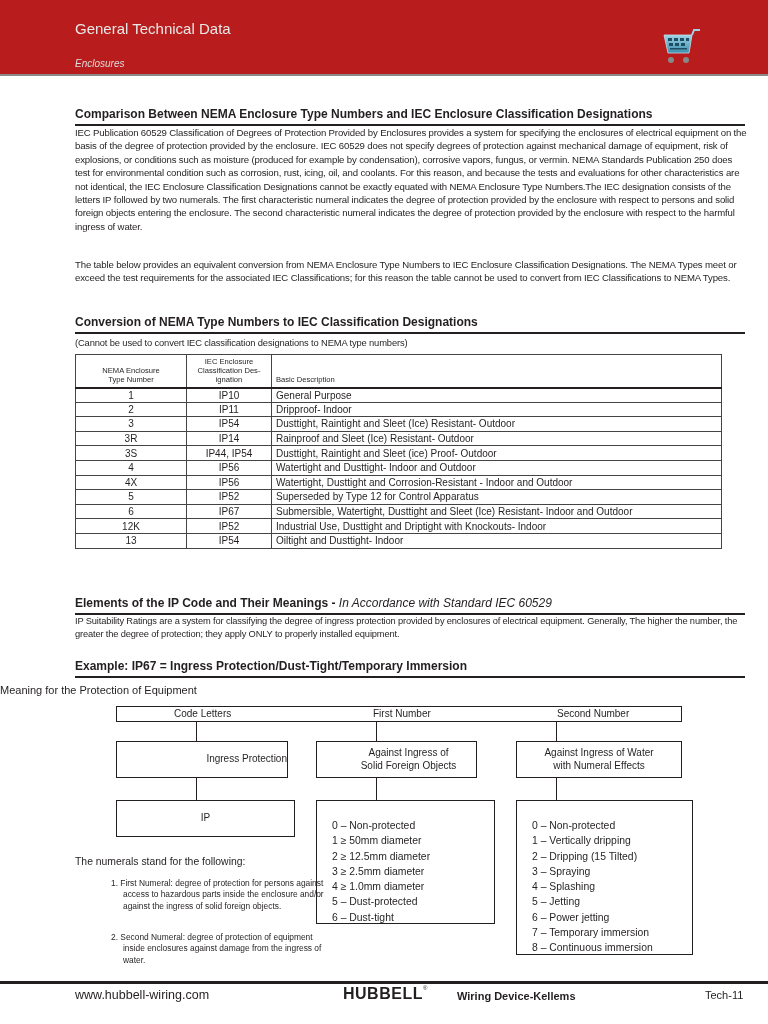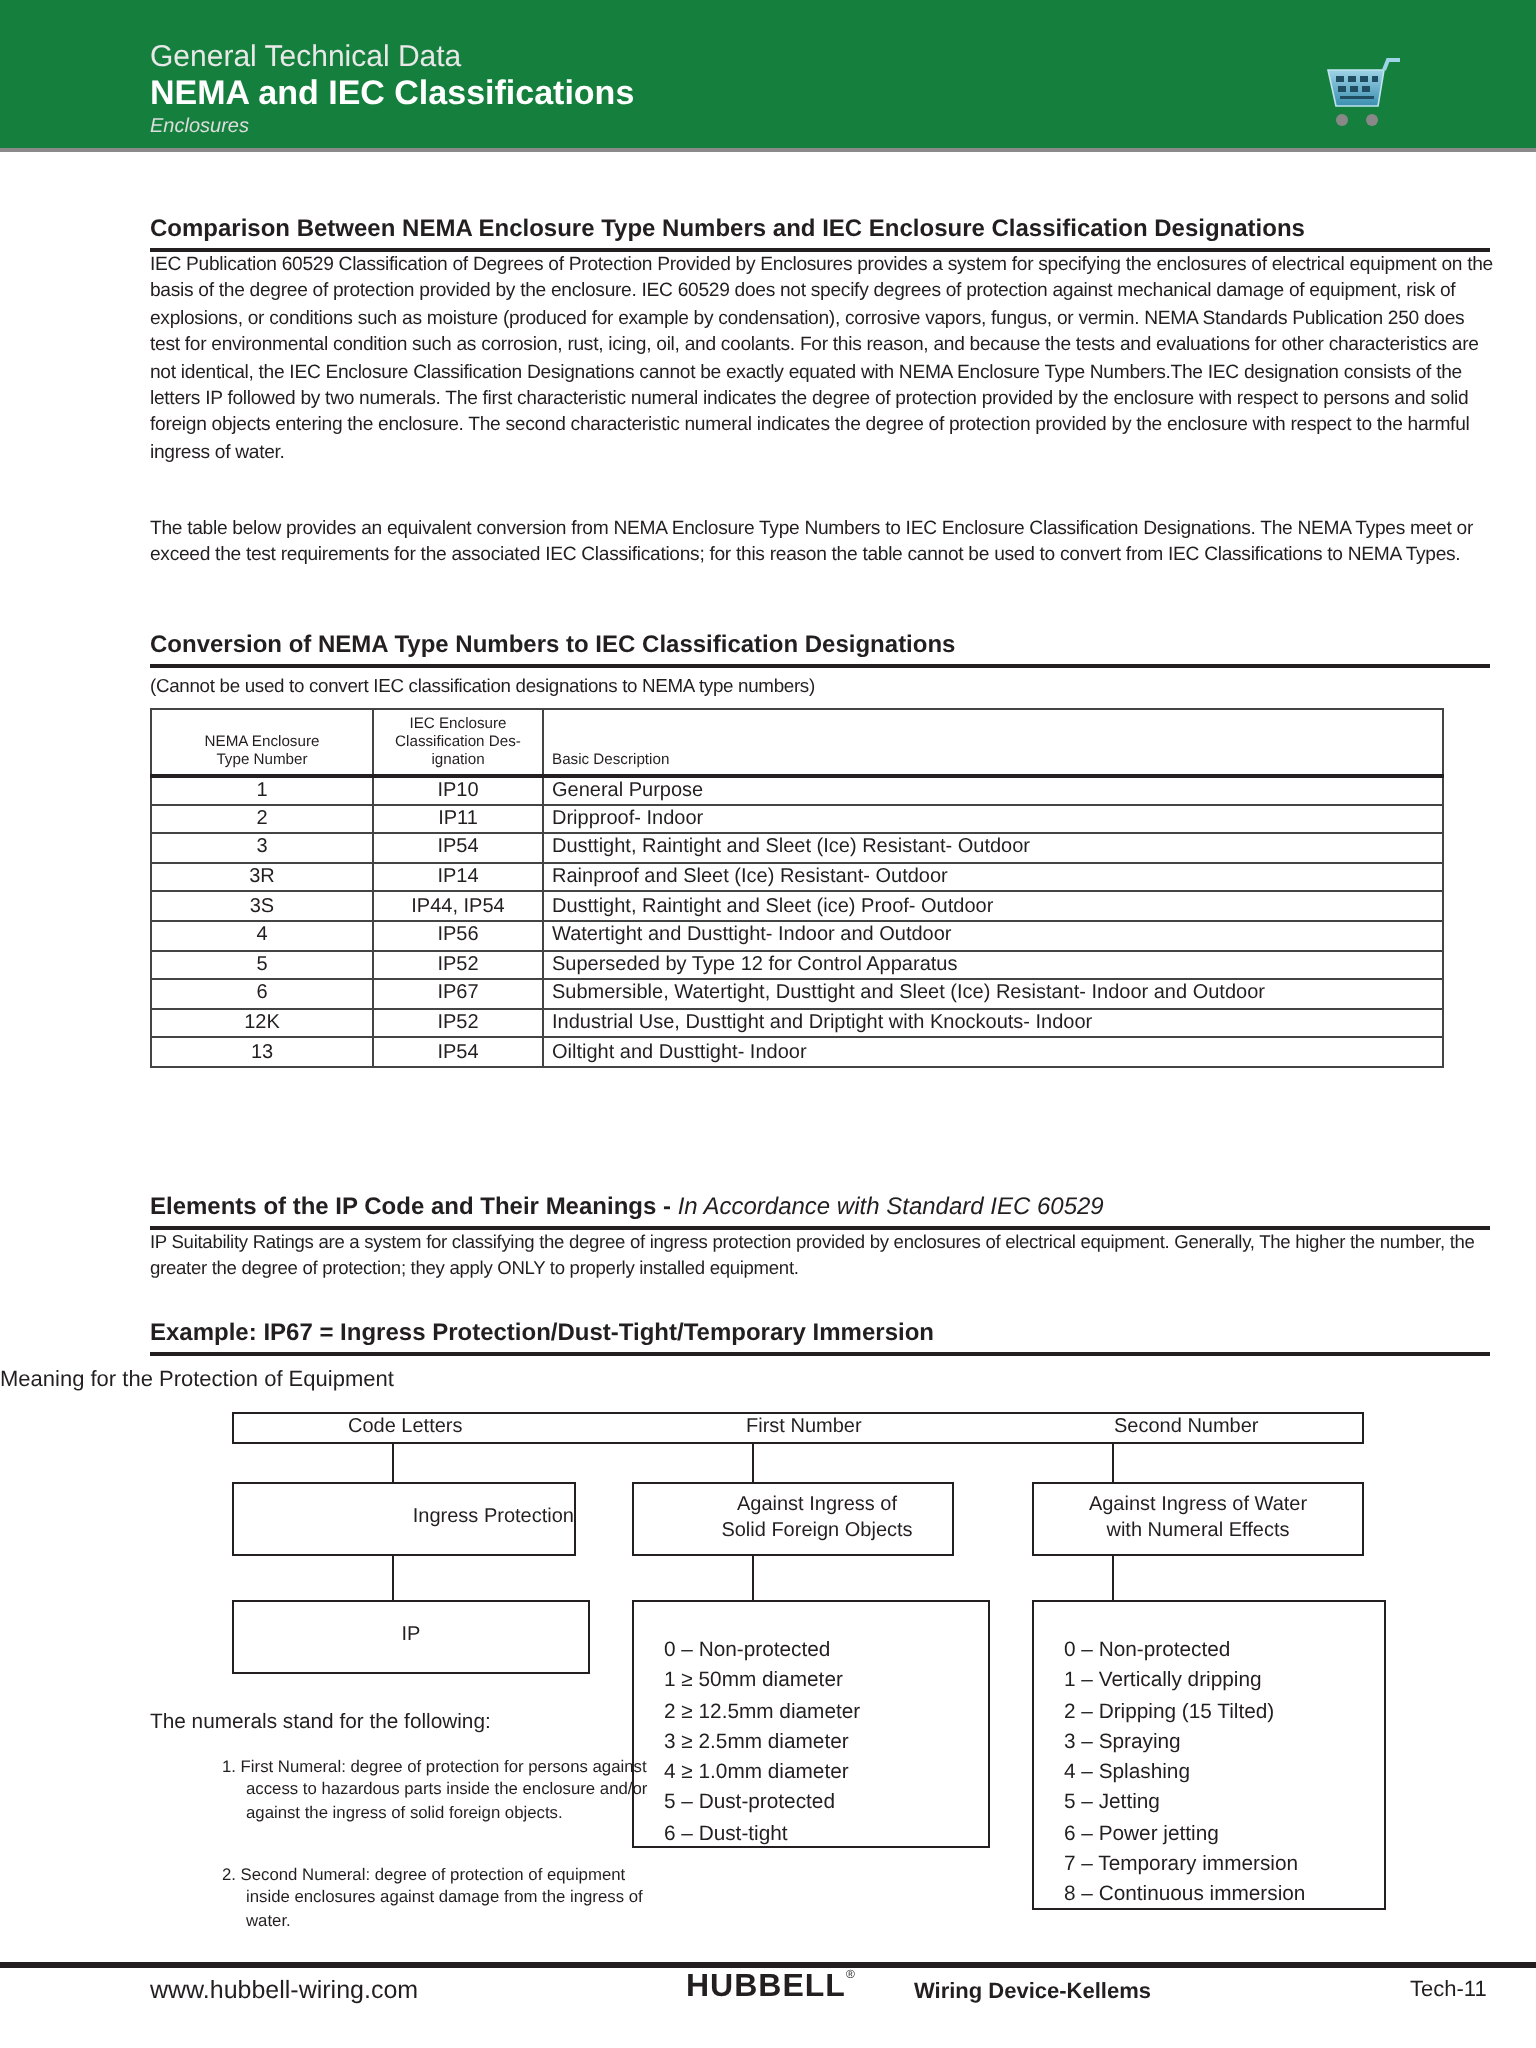--- a/index.html
+++ b/index.html
@@ -1,20 +1,20 @@
 <!DOCTYPE html>
 <html><head>
 <meta charset="utf-8">
 <style>
   * { box-sizing: border-box; margin: 0; padding: 0; }
   html, body { width: 768px; height: 1024px; background: #ffffff; overflow: hidden; }
   body { position: relative; font-family: "Liberation Sans", sans-serif; color: #231f20; }
 
   
-  .header { position: absolute; left: 0; top: 0; width: 768px; height: 76px; background: #15803d; border-bottom: 2px solid #8a8a8a; }
+  .header { position: absolute; left: 0; top: 0; width: 768px; height: 76px; background: #b91c1c; border-bottom: 2px solid #8a8a8a; }
   .hdr-sup { position: absolute; left: 75px; top: 20px; font-size: 15px; color: #e8e8e8; }
   .hdr-title { position: absolute; left: 75px; top: 37px; font-size: 17px; font-weight: bold; color: #ffffff; }
   .hdr-sub { position: absolute; left: 75px; top: 58px; font-size: 10px; font-style: italic; color: #dddddd; }
   .cart { position: absolute; left: 660px; top: 27px; width: 42px; height: 40px; }
 
   
   .sec-h { position: absolute; left: 75px; width: 670px; font-size: 12px; font-weight: bold; color: #231f20; border-bottom: 2.5px solid #231f20; padding-bottom: 3px; }
   .sec-h .it { font-weight: normal; font-style: italic; }
   .para { position: absolute; left: 75px; width: 672px; font-size: 9.6px; line-height: 13.4px; color: #231f20; letter-spacing: -0.15px; }
 
@@ -43,21 +43,20 @@
   .foot-brand { position: absolute; left: 343px; top: 985px; font-size: 16px; font-weight: bold; color: #231f20; letter-spacing: 0.5px; }
   .foot-brand sup { font-size: 6px; font-weight: normal; vertical-align: top; }
   .foot-div { position: absolute; left: 457px; top: 990px; font-size: 11px; font-weight: bold; color: #231f20; }
   .foot-page { position: absolute; left: 705px; top: 989px; font-size: 11px; color: #231f20; }
 </style>
 </head>
 <body>
 
 <div class="header">
   <div class="hdr-sup">General Technical Data</div>
-  <div class="hdr-title">NEMA and IEC Classifications</div>
   <div class="hdr-sub">Enclosures</div>
   <svg class="cart" viewBox="0 0 42 40">
     <defs>
       <linearGradient id="cg" x1="0" y1="0" x2="0" y2="1">
         <stop offset="0" stop-color="#9fd3e6"></stop>
         <stop offset="1" stop-color="#3b8fb0"></stop>
       </linearGradient>
     </defs>
     <path d="M4 8 L32 8 L29 26 L8 26 Z" fill="url(#cg)" stroke="#bfe3ef" stroke-width="0.8"></path>
     <path d="M32 8 L34 3 L40 3" fill="none" stroke="#9fd3e6" stroke-width="2"></path>
@@ -119,20 +118,25 @@
         <td class="c1">3S</td>
         <td class="c2">IP44, IP54</td>
         <td class="c3">Dusttight, Raintight and Sleet (ice) Proof- Outdoor</td>
       </tr>
     <tr>
         <td class="c1">4</td>
         <td class="c2">IP56</td>
         <td class="c3">Watertight and Dusttight- Indoor and Outdoor</td>
       </tr>
     <tr>
+        <td class="c1">4X</td>
+        <td class="c2">IP56</td>
+        <td class="c3">Watertight, Dusttight and Corrosion-Resistant - Indoor and Outdoor</td>
+      </tr>
+    <tr>
         <td class="c1">5</td>
         <td class="c2">IP52</td>
         <td class="c3">Superseded by Type 12 for Control Apparatus</td>
       </tr>
     <tr>
         <td class="c1">6</td>
         <td class="c2">IP67</td>
         <td class="c3">Submersible, Watertight, Dusttight and Sleet (Ice) Resistant- Indoor and Outdoor</td>
       </tr>
     <tr>

